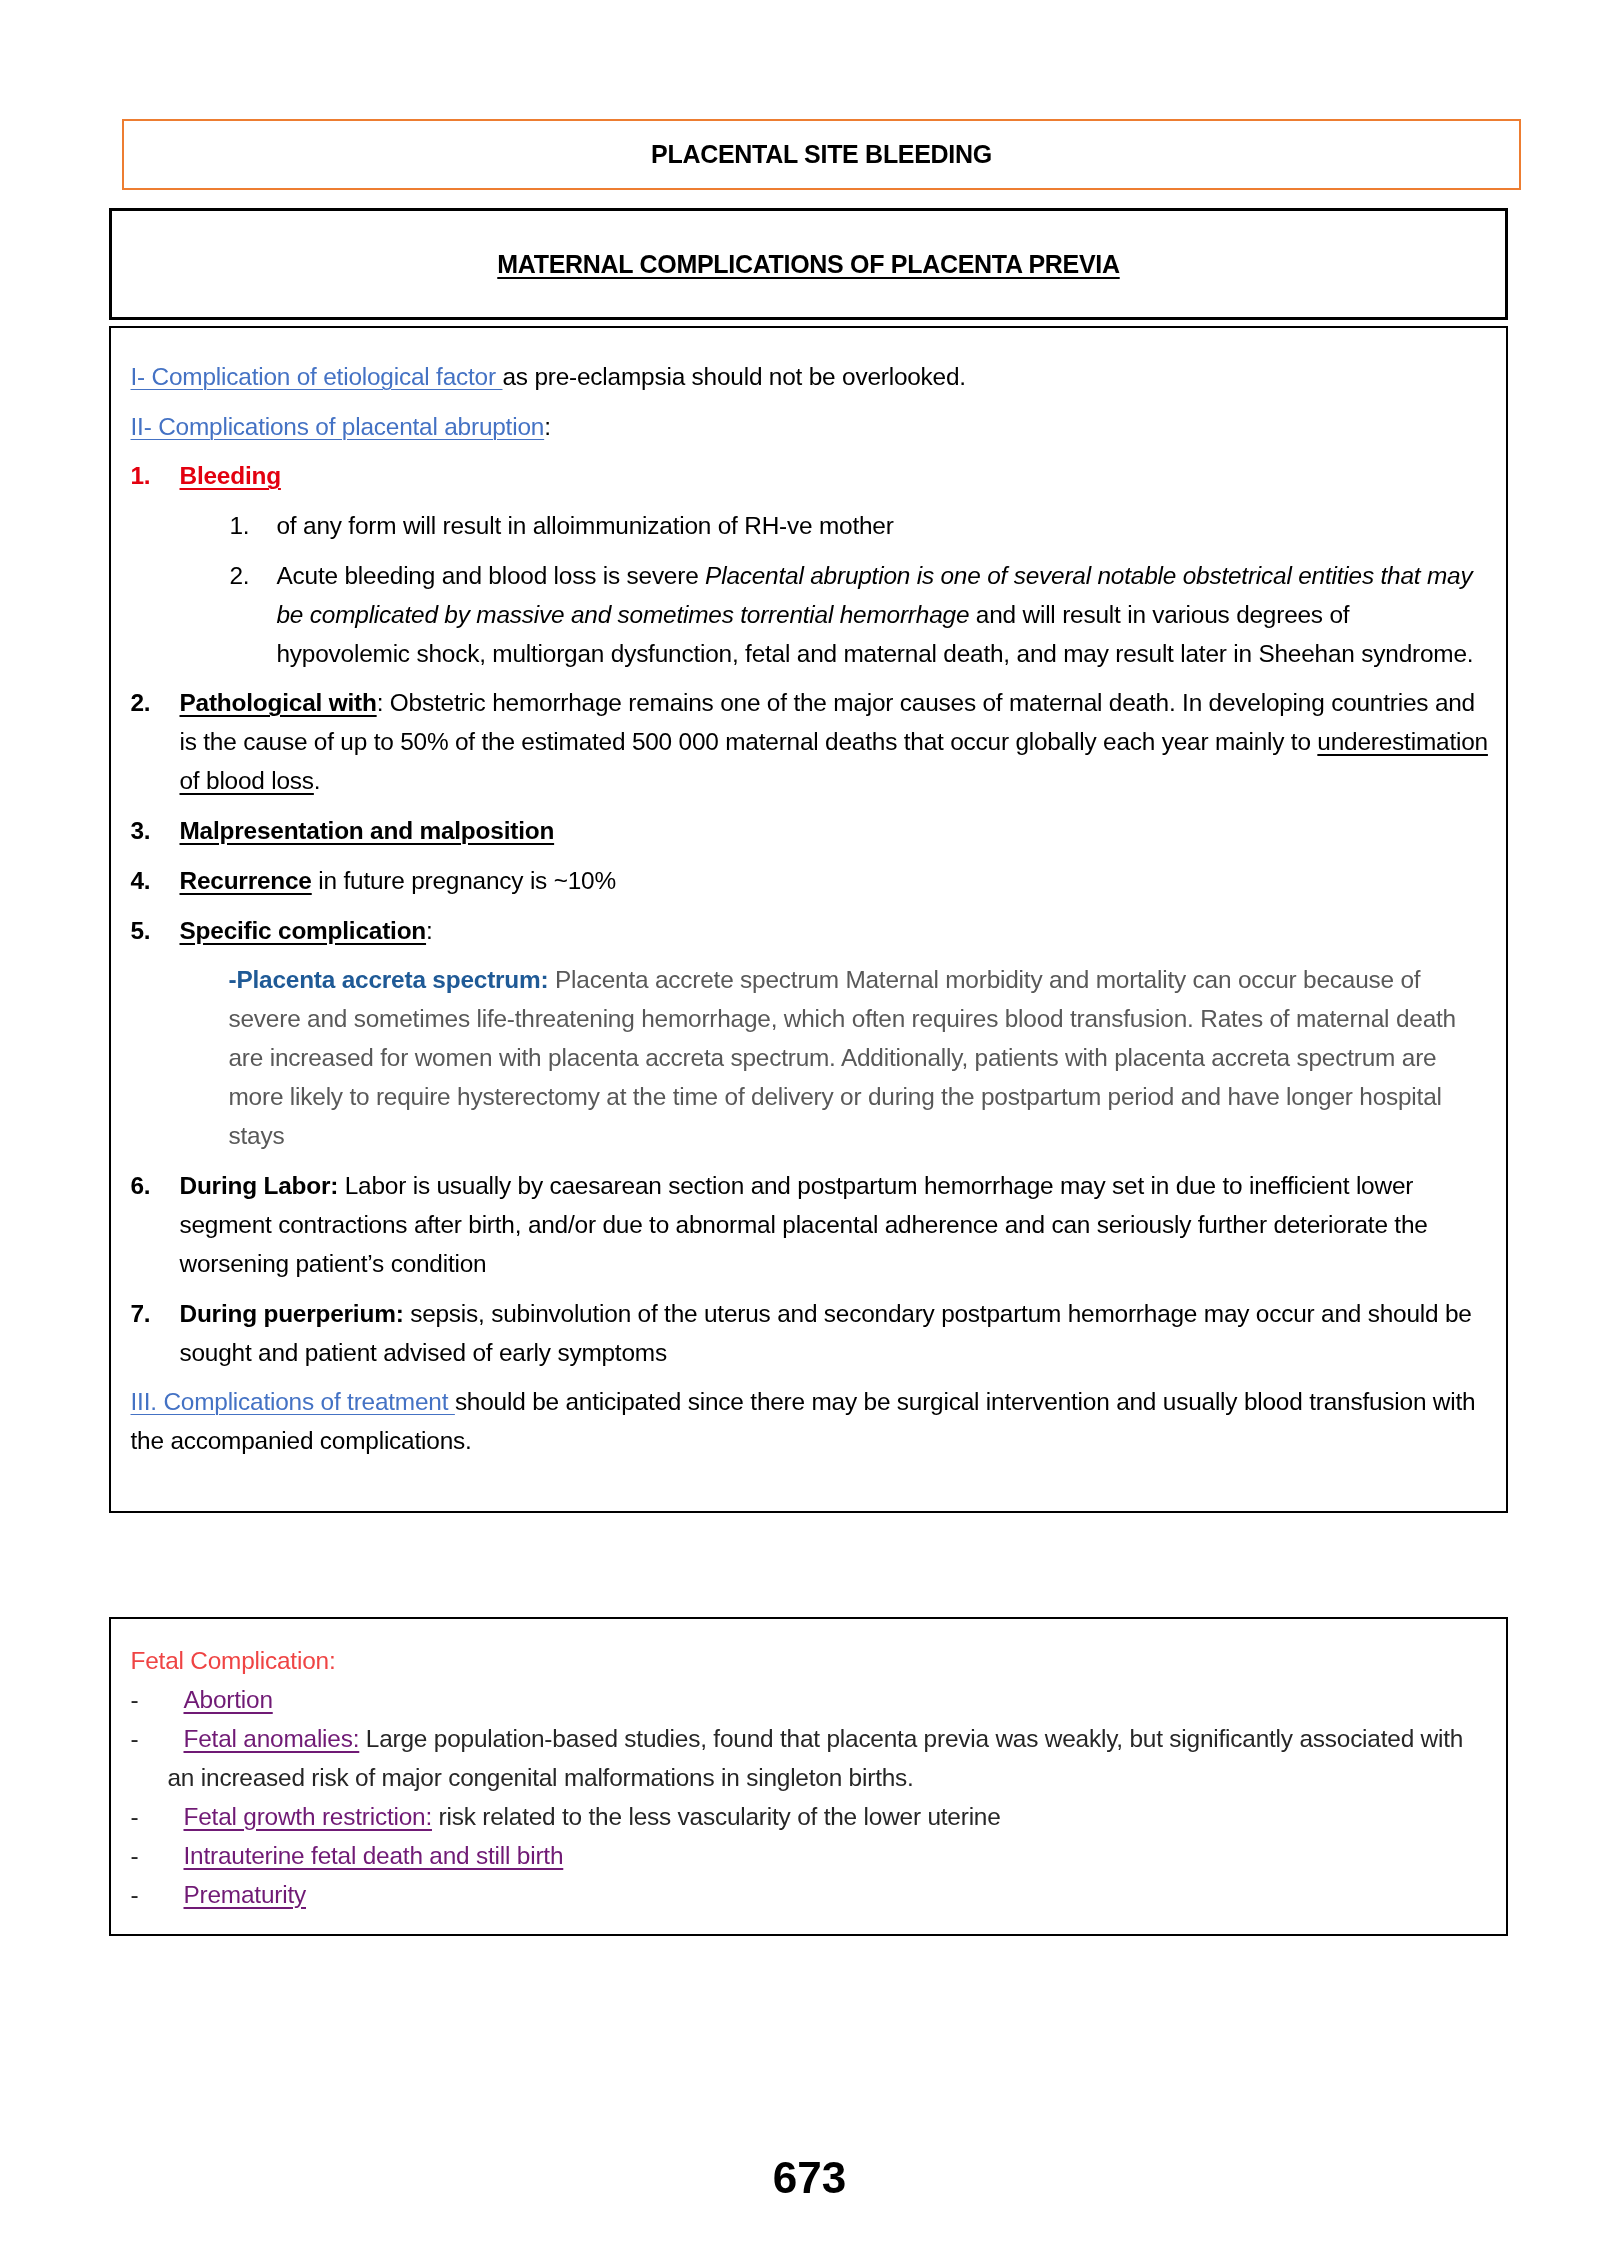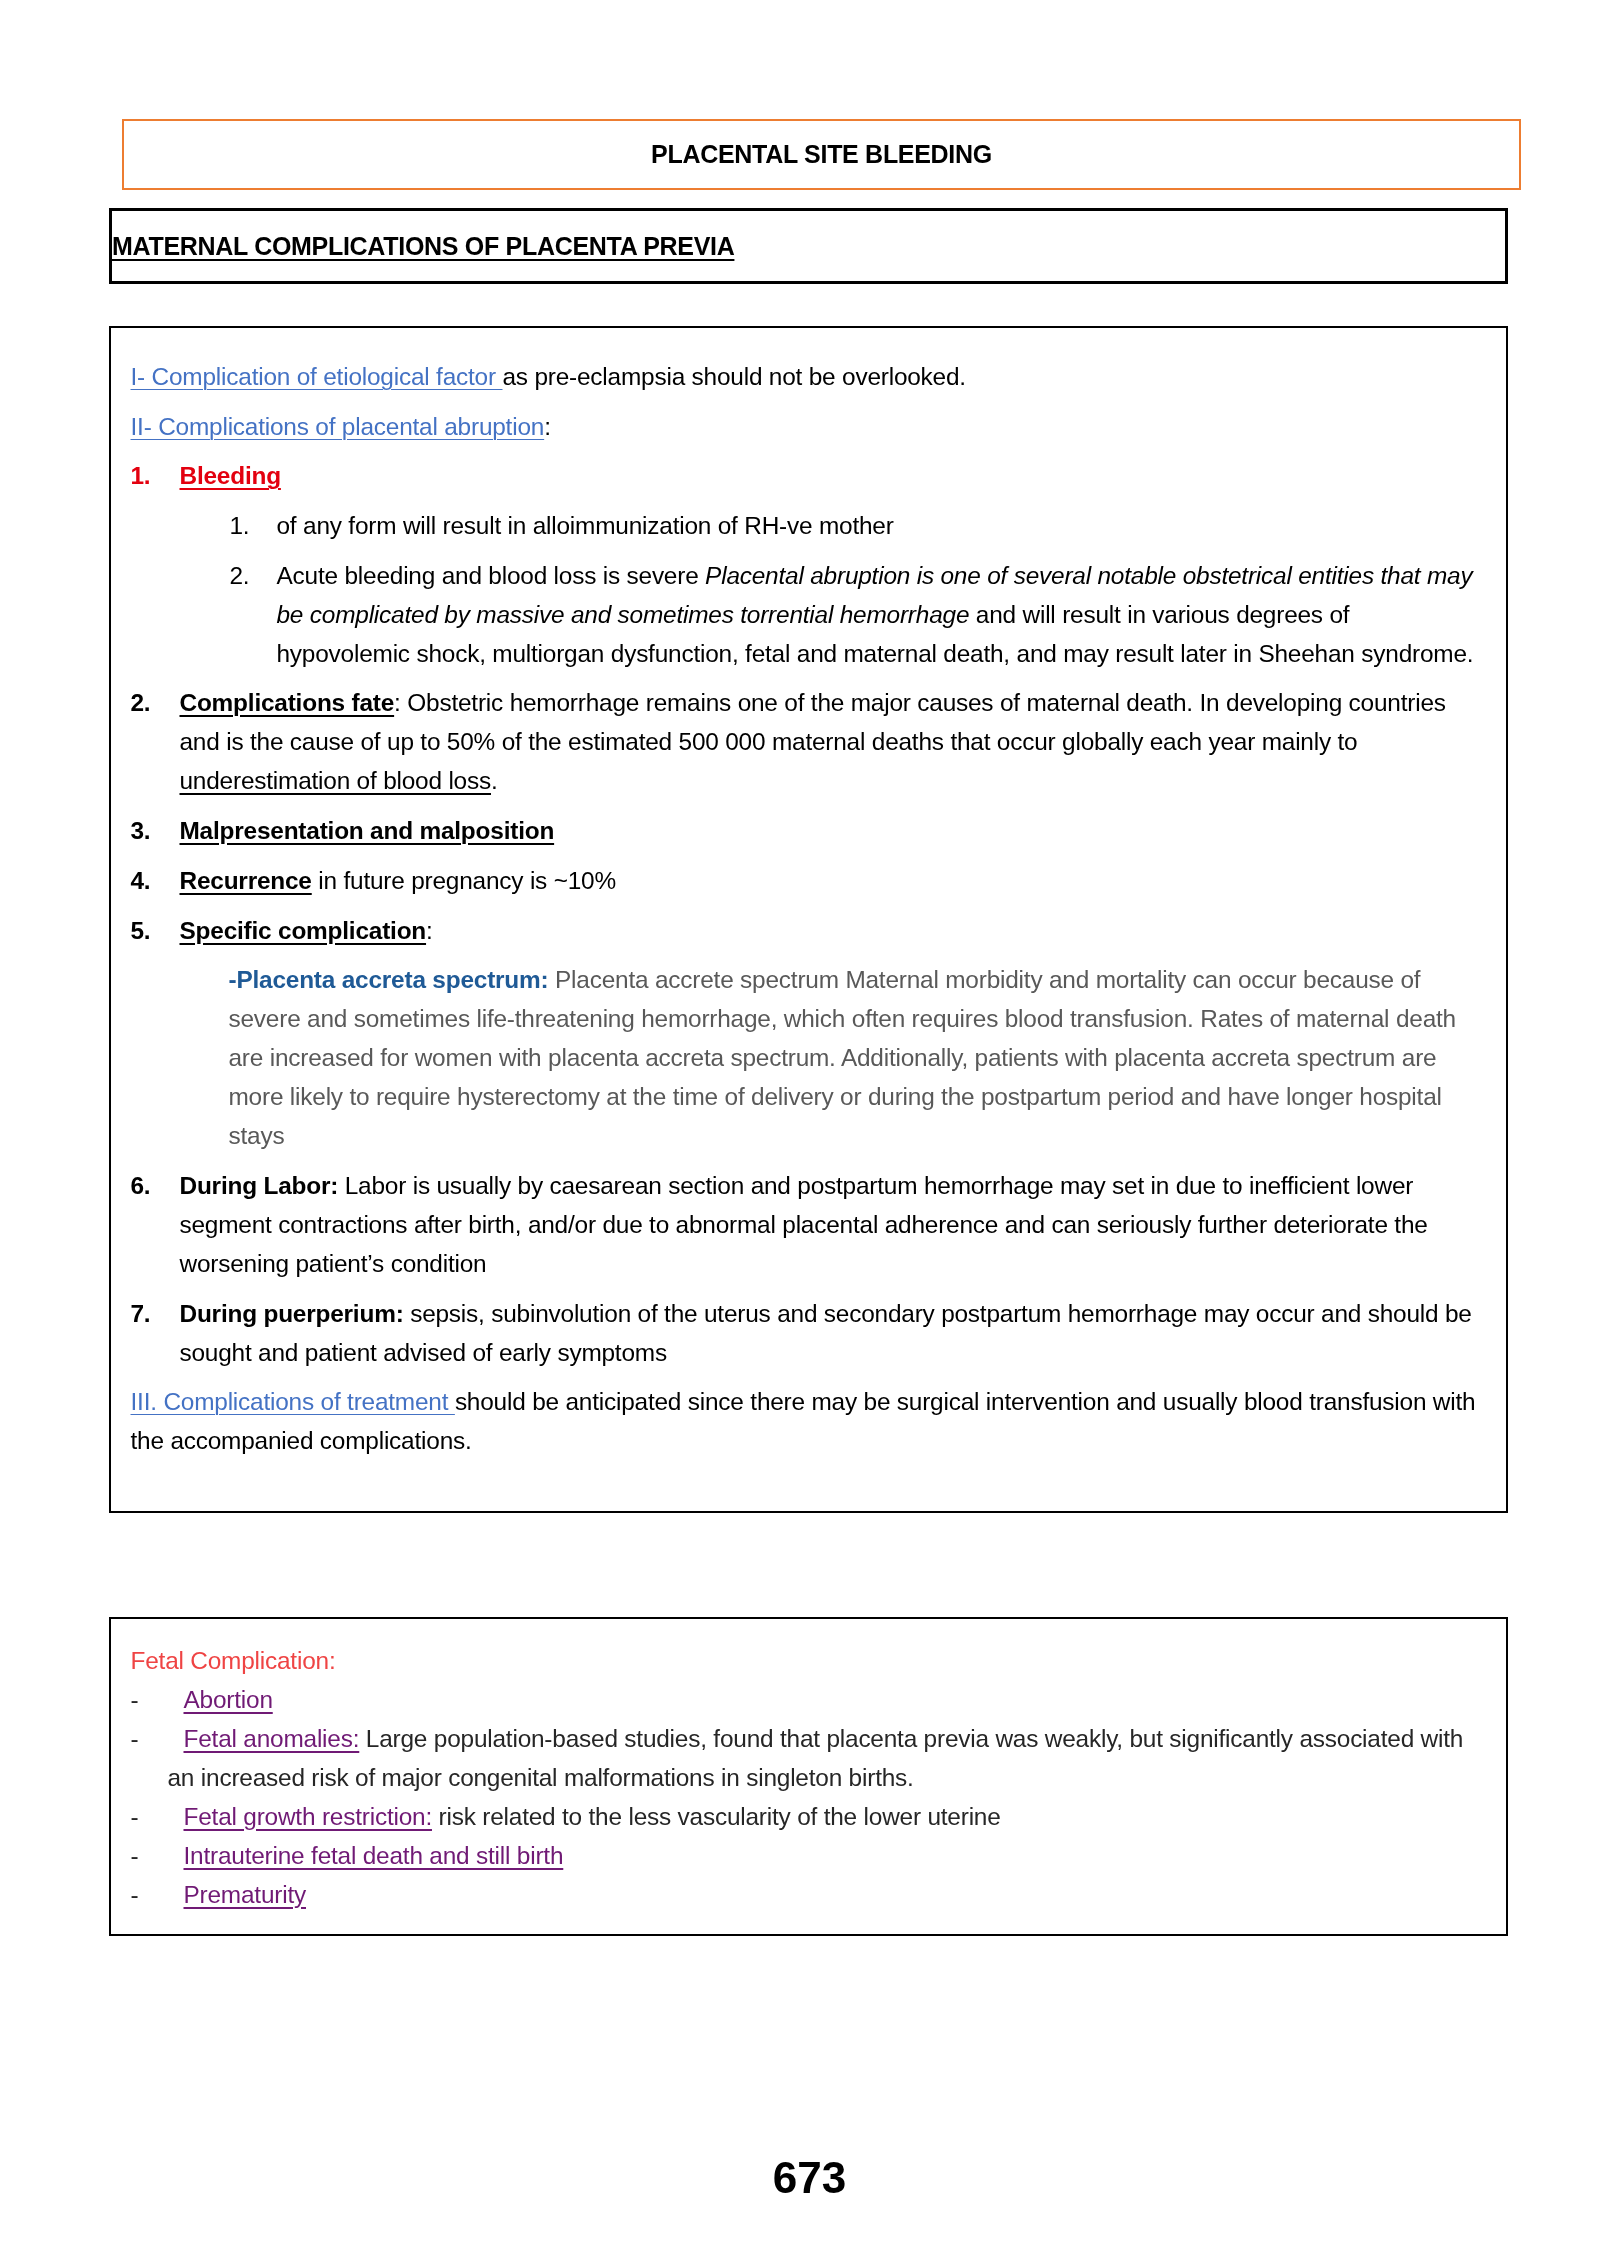--- a/index.html
+++ b/index.html
@@ -2,21 +2,21 @@
 <html><head>
 <meta charset="utf-8">
 <style>
   html, body { margin: 0; padding: 0; background: #ffffff; }
   body {
     width: 1619px; height: 2263px; position: relative; overflow: hidden;
     font-family: "Liberation Sans", sans-serif; color: #000;
   }
   .box { position: absolute; left: 109px; width: 1399px; box-sizing: border-box; background: #fff; }
   .box-orange { top: 119px; height: 71px; border: 2.9px solid #ed7d31; display:flex; align-items:center; justify-content:center;margin-left:13px; }
-  .box-black2 { top: 208px; height: 76px; border: 3.9px solid #000; display:flex; align-items:center; }
+  .box-black2 { top: 208px; height: 112px; border: 3.9px solid #000; display:flex; align-items:center; justify-content:center; }
   .box-main { top: 326px; height: 257px; border: 2.9px solid #000; }
   .box-main { height: 1187px; }
   .box-fetal { top: 1617px; height: 319px; border: 2.9px solid #000; }
   .title { font-weight: bold; font-size: 25px; letter-spacing: -0.3px; }
   .title-u { text-decoration: underline; text-decoration-thickness: 2px; text-underline-offset: 3.9px; }
   .content { position: absolute; left: 19.5px; right: 17.6px; top: 29px; font-size: 24.4px; line-height: 39px; letter-spacing: -0.2px; }
   p { margin: 0; }
   .para { margin-bottom: 10.7px; }
   .link { color: #4472c4; text-decoration: underline; text-decoration-thickness: 1px; text-underline-offset: 3.9px; }
   .red { color: #e3000f; font-weight: bold; }
@@ -66,21 +66,21 @@
         <span class="body">of any form will result in alloimmunization of RH-ve mother</span>
       </div>
       <div class="sub-item">
         <span class="num">2.</span>
         <span class="body"><span>Acute bleeding and blood loss is severe </span><span class="i">Placental abruption is one of several notable obstetrical entities that may be complicated by massive and sometimes torrential hemorrhage</span><span> and will result in various degrees of hypovolemic shock, multiorgan dysfunction, fetal and maternal death, and may result later in Sheehan syndrome.</span></span>
       </div>
     </div>
 
     <div class="ol-item">
       <span class="num">2.</span>
-      <span class="body"><span class="b u">Complications fate</span><span>: Obstetric hemorrhage remains one of the major causes of maternal death. In developing countries and is the cause of up to 50% of the estimated 500 000 maternal deaths that occur globally each year mainly to </span><span class="u">underestimation of blood loss</span><span>.</span></span>
+      <span class="body"><span class="b u">Pathological with</span><span>: Obstetric hemorrhage remains one of the major causes of maternal death. In developing countries and is the cause of up to 50% of the estimated 500 000 maternal deaths that occur globally each year mainly to </span><span class="u">underestimation of blood loss</span><span>.</span></span>
     </div>
 
     <div class="ol-item">
       <span class="num">3.</span>
       <span class="body"><span class="b u">Malpresentation and malposition</span></span>
     </div>
 
     <div class="ol-item">
       <span class="num">4.</span>
       <span class="body"><span class="b u">Recurrence</span><span> in future pregnancy is ~10%</span></span>

